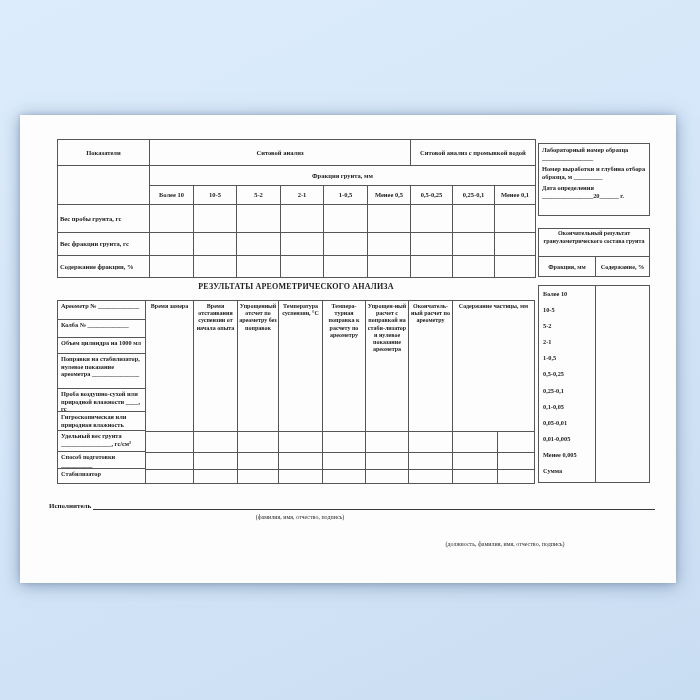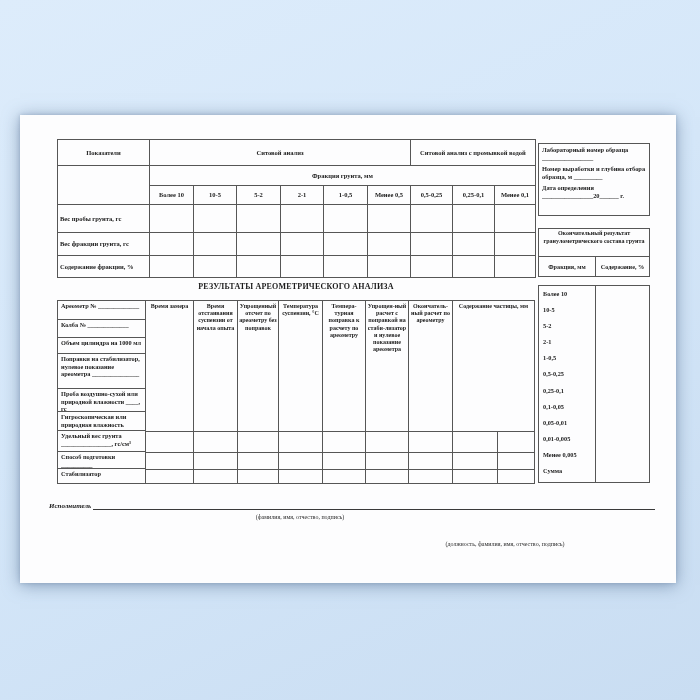--- a/index.html
+++ b/index.html
@@ -72,21 +72,21 @@
   .rp2-cols > div:last-child { flex:1; }
   .rp-box3 {
     position:absolute; left:0; top:170px; width:112px; height:198px;
     border:1px solid #565656; display:flex;
   }
   .rp3-left { width:57px; border-right:1px solid #565656; padding:5px 0 0 4px; }
   .rp3-left .fr { height:16.1px; font-size:6.3px; line-height:1.1; }
   .rp3-right { flex:1; }
   
   .f-line { position:absolute; left:27px; right:21px; display:flex; align-items:flex-end; font-size:7px; }
-  .f1 { top:386px;font-style:italic; }
+  .f1 { top:386px; }
   .f2 { top:413px; }
   .ul { border-bottom:1px solid #3a3a3a; height:9px; display:inline-block; }
   .grow { flex:1; }
   .u120 { width:118px; }
   .u26 { width:26px; }
   .f-line .t { margin:0 2px; white-space:nowrap; }
   .cap { position:absolute; text-align:center; font-size:6px; font-weight:normal; color:#2c2c2c; }
   .cap1 { top:399px; left:110px; width:340px; }
   .cap2 { top:426px; left:340px; width:290px; }
 </style>

